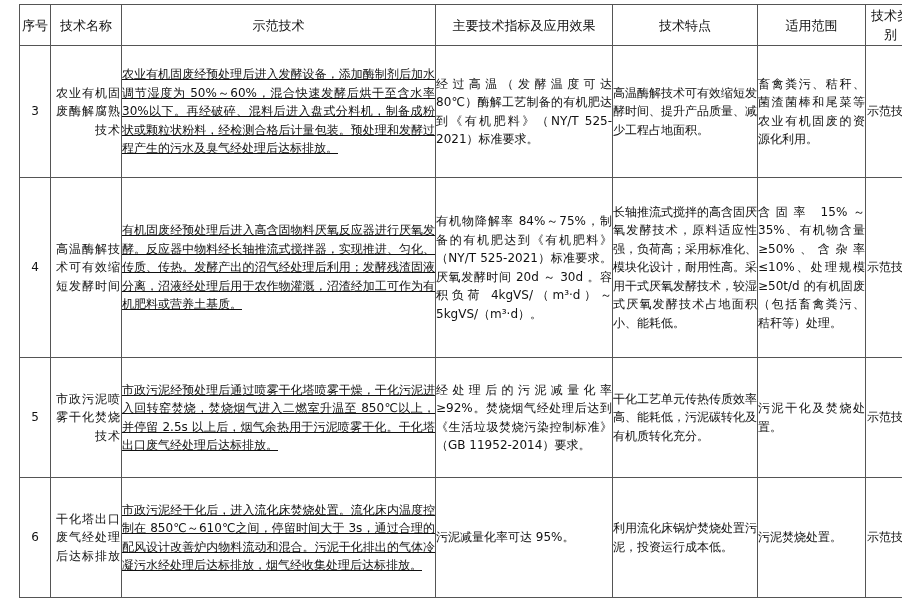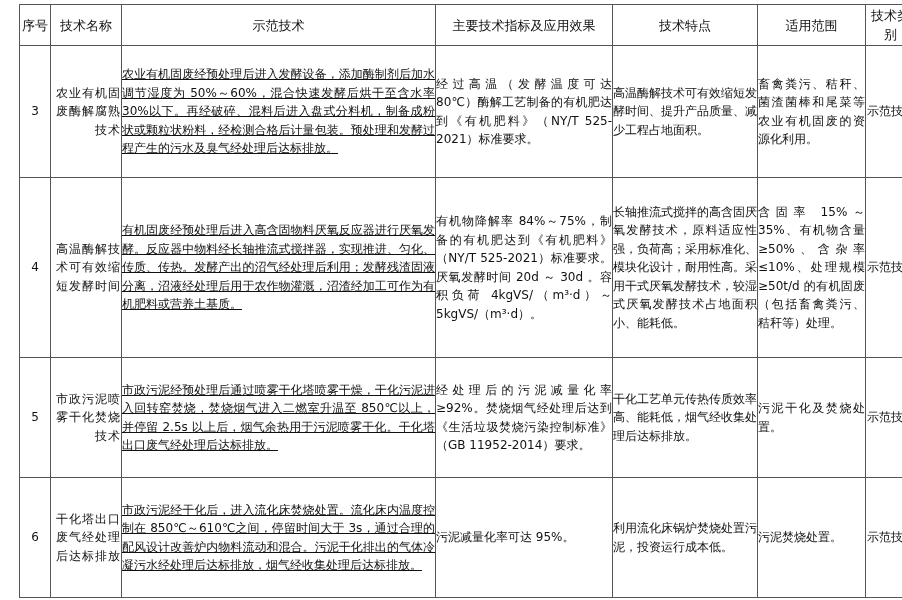--- a/index.html
+++ b/index.html
@@ -94,21 +94,21 @@
       <td class="c-index">有机物降解率 84%～75%，制备的有机肥达到《有机肥料》（NY/T 525-2021）标准要求。厌氧发酵时间 20d ～ 30d 。容积负荷 4kgVS/（m³·d）～ 5kgVS/（m³·d）。</td>
       <td class="c-feature">长轴推流式搅拌的高含固厌氧发酵技术，原料适应性强，负荷高；采用标准化、模块化设计，耐用性高。采用干式厌氧发酵技术，较湿式厌氧发酵技术占地面积小、能耗低。</td>
       <td class="c-scope">含固率 15%～35%、有机物含量≥50%、含杂率≤10%、处理规模≥50t/d 的有机固废（包括畜禽粪污、秸秆等）处理。</td>
       <td class="c-cat">示范技术</td>
     </tr>
     <tr class="r5">
       <td class="c-num">5</td>
       <td class="c-name">市政污泥喷雾干化焚烧技术</td>
       <td class="c-route">市政污泥经预处理后通过喷雾干化塔喷雾干燥，干化污泥进入回转窑焚烧，焚烧烟气进入二燃室升温至 850℃以上，并停留 2.5s 以上后，烟气余热用于污泥喷雾干化。干化塔出口废气经处理后达标排放。</td>
       <td class="c-index">经处理后的污泥减量化率≥92%。焚烧烟气经处理后达到《生活垃圾焚烧污染控制标准》（GB 11952-2014）要求。</td>
-      <td class="c-feature">干化工艺单元传热传质效率高、能耗低，烟气经收集处理后达标排放。</td>
+      <td class="c-feature">干化工艺单元传热传质效率高、能耗低，污泥碳转化及有机质转化充分。</td>
       <td class="c-scope">污泥干化及焚烧处置。</td>
       <td class="c-cat">示范技术</td>
     </tr>
     <tr class="r6">
       <td class="c-num">6</td>
       <td class="c-name">干化塔出口废气经处理后达标排放</td>
       <td class="c-route">市政污泥经干化后，进入流化床焚烧处置。流化床内温度控制在 850℃～610℃之间，停留时间大于 3s，通过合理的配风设计改善炉内物料流动和混合。污泥干化排出的气体冷凝污水经处理后达标排放，烟气经收集处理后达标排放。</td>
       <td class="c-index">污泥减量化率可达 95%。</td>
       <td class="c-feature">利用流化床锅炉焚烧处置污泥，投资运行成本低。</td>
       <td class="c-scope">污泥焚烧处置。</td>

